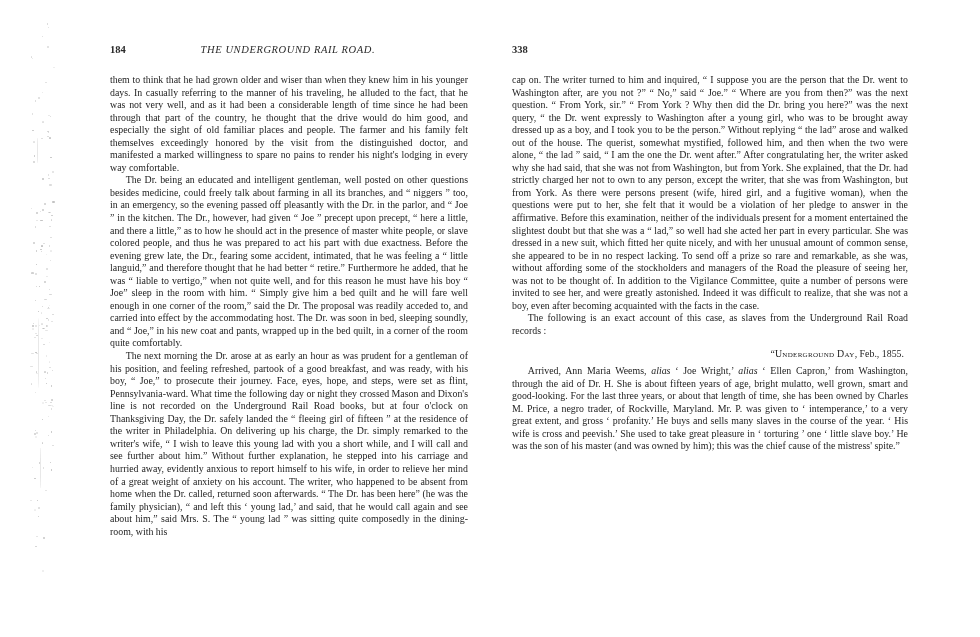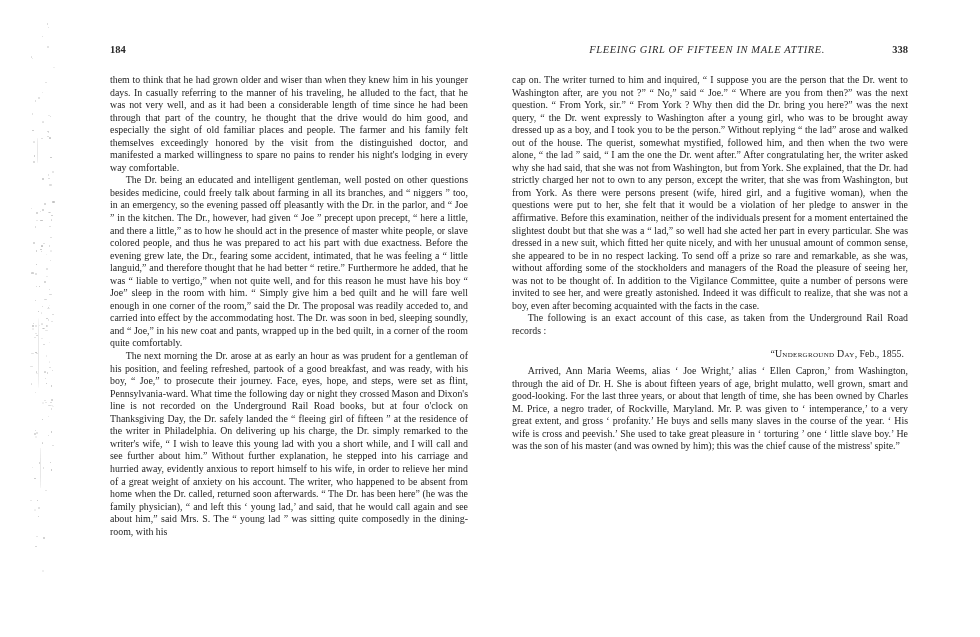--- a/index.html
+++ b/index.html
@@ -66,21 +66,21 @@
   .textblock p {
     margin: 0;
     text-indent: 1.6em;
   }
   .textblock p.cont { text-indent: 0; }
 
   .smallcaps {
     font-variant: small-caps;
     letter-spacing: 0.3px;
   }
-  .ital { }
+  .ital { font-style: italic; }
 
   .record-head {
     margin: 0;
     text-indent: 0;
     text-align: right;
     padding-right: 4px;
     padding-top: 11px;
     padding-bottom: 4px;
   }
 
@@ -252,36 +252,36 @@
       <div class="speck" style="left: 23.1px; top: 303.1px; width: 1.8px; height: 1.1px; opacity: 0.59;"></div>
       <div class="speck" style="left: 12.3px; top: 201.8px; width: 2.4px; height: 0.7px; opacity: 0.9;"></div>
       <div class="speck" style="left: 10px; top: 300px; width: 1.3px; height: 70px; opacity: 0.35;"></div>
       <div class="speck" style="left: 12px; top: 430px; width: 1px; height: 40px; opacity: 0.35;"></div>
       <div class="speck" style="left: 9px; top: 120px; width: 0.9px; height: 25px; opacity: 0.35;"></div>
     </div>
 
   <div class="page page-left">
     <div class="running-head rh-left">
       <span class="folio">184</span>
+      <span class="title">THE UNDERGROUND RAIL ROAD.</span>
     </div>
     <div class="textblock">
       <p class="cont">them to think that he had grown older and wiser than when they knew him in his younger days. In casually referring to the manner of his traveling, he alluded to the fact, that he was not very well, and as it had been a considerable length of time since he had been through that part of the country, he thought that the drive would do him good, and especially the sight of old familiar places and people. The farmer and his family felt themselves exceedingly honored by the visit from the distinguished doctor, and manifested a marked willingness to spare no pains to render his night's lodging in every way comfortable.</p>
       <p>The Dr. being an educated and intelligent gentleman, well posted on other questions besides medicine, could freely talk about farming in all its branches, and “ niggers ” too, in an emergency, so the evening passed off pleasantly with the Dr. in the parlor, and “ Joe ” in the kitchen. The Dr., however, had given “ Joe ” precept upon precept, “ here a little, and there a little,” as to how he should act in the presence of master white people, or slave colored people, and thus he was prepared to act his part with due exactness. Before the evening grew late, the Dr., fearing some accident, intimated, that he was feeling a “ little languid,” and therefore thought that he had better “ retire.” Furthermore he added, that he was “ liable to vertigo,” when not quite well, and for this reason he must have his boy “ Joe” sleep in the room with him. “ Simply give him a bed quilt and he will fare well enough in one corner of the room,” said the Dr. The proposal was readily acceded to, and carried into effect by the accommodating host. The Dr. was soon in bed, sleeping soundly, and “ Joe,” in his new coat and pants, wrapped up in the bed quilt, in a corner of the room quite comfortably.</p>
       <p>The next morning the Dr. arose at as early an hour as was prudent for a gentleman of his position, and feeling refreshed, partook of a good breakfast, and was ready, with his boy, “ Joe,” to prosecute their journey. Face, eyes, hope, and steps, were set as flint, Pennsylvania-ward. What time the following day or night they crossed Mason and Dixon's line is not recorded on the Underground Rail Road books, but at four o'clock on Thanksgiving Day, the Dr. safely landed the “ fleeing girl of fifteen ” at the residence of the writer in Philadelphia. On delivering up his charge, the Dr. simply remarked to the writer's wife, “ I wish to leave this young lad with you a short while, and I will call and see further about him.” Without further explanation, he stepped into his carriage and hurried away, evidently anxious to report himself to his wife, in order to relieve her mind of a great weight of anxiety on his account. The writer, who happened to be absent from home when the Dr. called, returned soon afterwards. “ The Dr. has been here” (he was the family physician), “ and left this ‘ young lad,’ and said, that he would call again and see about him,” said Mrs. S. The “ young lad ” was sitting quite composedly in the dining-room, with his</p>
     </div>
   </div>
 
   <div class="page page-right">
     <div class="running-head rh-right">
-      <span class="title">FLEEING GIRL OF FIFTEEN IN MALE ATTIRE.</span>
       <span class="folio">338</span>
     </div>
     <div class="textblock">
       <p class="cont">cap on. The writer turned to him and inquired, “ I suppose you are the person that the Dr. went to Washington after, are you not ?” “ No,” said “ Joe.” “ Where are you from then?” was the next question. “ From York, sir.” “ From York ? Why then did the Dr. bring you here?” was the next query, “ the Dr. went expressly to Washington after a young girl, who was to be brought away dressed up as a boy, and I took you to be the person.” Without replying “ the lad” arose and walked out of the house. The querist, somewhat mystified, followed him, and then when the two were alone, “ the lad ” said, “ I am the one the Dr. went after.” After congratulating her, the writer asked why she had said, that she was not from Washington, but from York. She explained, that the Dr. had strictly charged her not to own to any person, except the writer, that she was from Washington, but from York. As there were persons present (wife, hired girl, and a fugitive woman), when the questions were put to her, she felt that it would be a violation of her pledge to answer in the affirmative. Before this examination, neither of the individuals present for a moment entertained the slightest doubt but that she was a “ lad,” so well had she acted her part in every particular. She was dressed in a new suit, which fitted her quite nicely, and with her unusual amount of common sense, she appeared to be in no respect lacking. To send off a prize so rare and remarkable, as she was, without affording some of the stockholders and managers of the Road the pleasure of seeing her, was not to be thought of. In addition to the Vigilance Committee, quite a number of persons were invited to see her, and were greatly astonished. Indeed it was difficult to realize, that she was not a boy, even after becoming acquainted with the facts in the case.</p>
-      <p>The following is an exact account of this case, as taken from the Underground Rail Road records :</p>
+      <p>The following is an exact account of this case, as slaves from the Underground Rail Road records :</p>
 
       <p class="record-head">
         <span>“</span><span class="smallcaps">Underground Day</span><span>, Feb., 1855.</span>
       </p>
 
       <p><span>Arrived, Ann Maria Weems, </span><span class="ital">alias</span><span> ‘ Joe Wright,’ </span><span class="ital">alias</span><span> ‘ Ellen Capron,’ from Washington, through the aid of Dr. H. She is about fifteen years of age, bright mulatto, well grown, smart and good-looking. For the last three years, or about that length of time, she has been owned by Charles M. Price, a negro trader, of Rockville, Maryland. Mr. P. was given to ‘ intemperance,’ to a very great extent, and gross ‘ profanity.’ He buys and sells many slaves in the course of the year. ‘ His wife is cross and peevish.’ She used to take great pleasure in ‘ torturing ’ one ‘ little slave boy.’ He was the son of his master (and was owned by him); this was the chief cause of the mistress' spite.”</span></p>
 
     </div>
   </div>
 </div>

